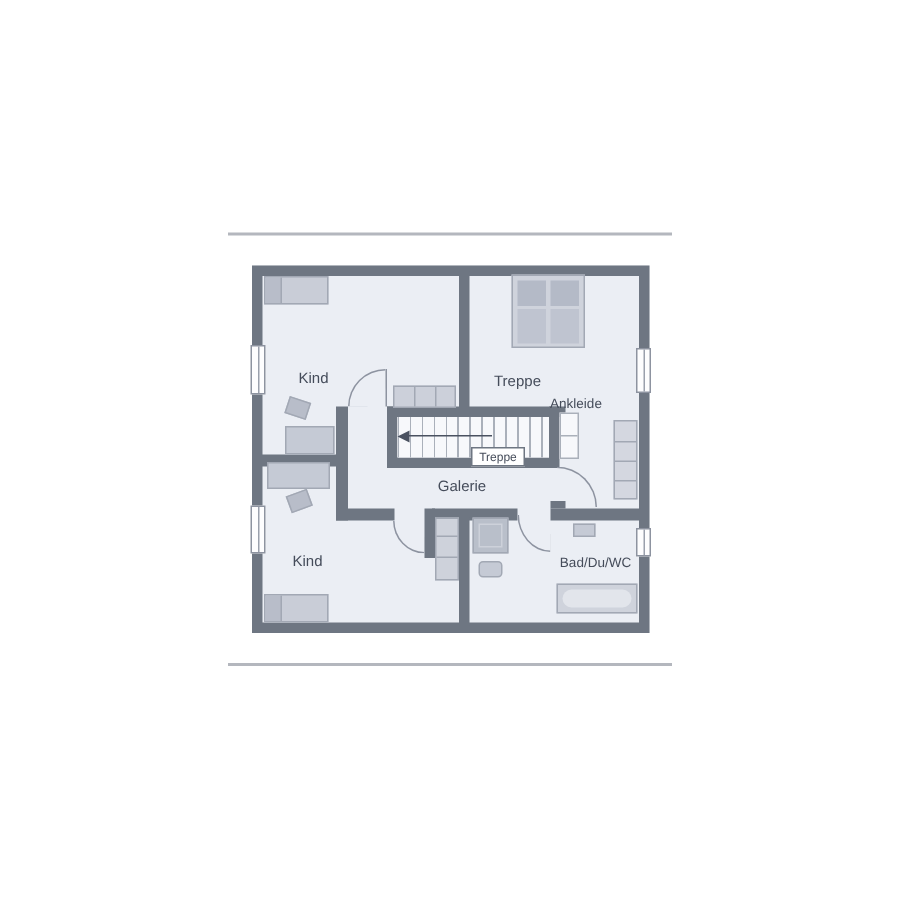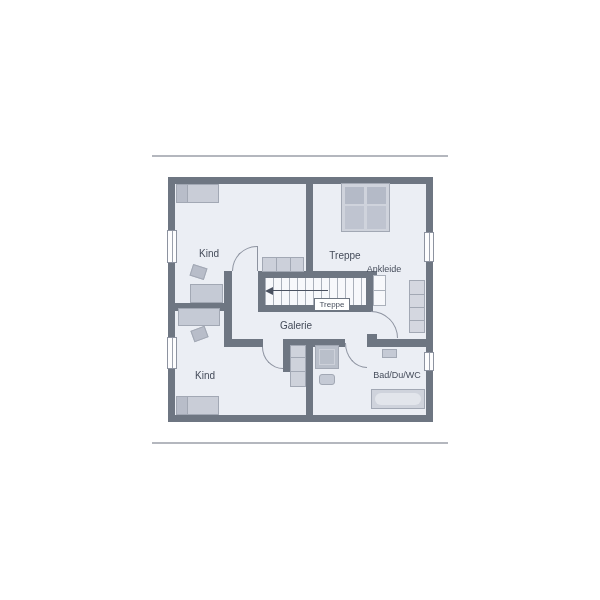--- a/index.html
+++ b/index.html
@@ -127,17 +127,17 @@
   </div>
   <div class="furn" style="left:319px;top:374px;width:16px;height:11px;background:#c5cad5;border-radius:3px;"></div>
   <div class="furn" style="left:382px;top:349px;width:15px;height:9px;background:#c5cad5;"></div>
   <div class="furn" style="left:371px;top:389px;width:54px;height:20px;background:#cfd3dc;">
     <div class="part" style="left:3px;top:3px;width:46px;height:12px;background:#e2e5eb;border-radius:6px;"></div>
   </div>
 
   <div class="lbl" style="left:209px;top:253px;">Kind</div>
   <div class="lbl" style="left:345px;top:255px;">Treppe</div>
   <div class="lbl small" style="left:384px;top:269px;">Ankleide</div>
-  <div class="lbl" style="left:296px;top:325px;">Galerie</div>
+  <div class="lbl" style="left:308px;top:325px;">Galerie</div>
   <div class="lbl" style="left:205px;top:375px;">Kind</div>
   <div class="lbl small" style="left:397px;top:375px;">Bad/Du/WC</div>
 
 </div>
 
 </body></html>

